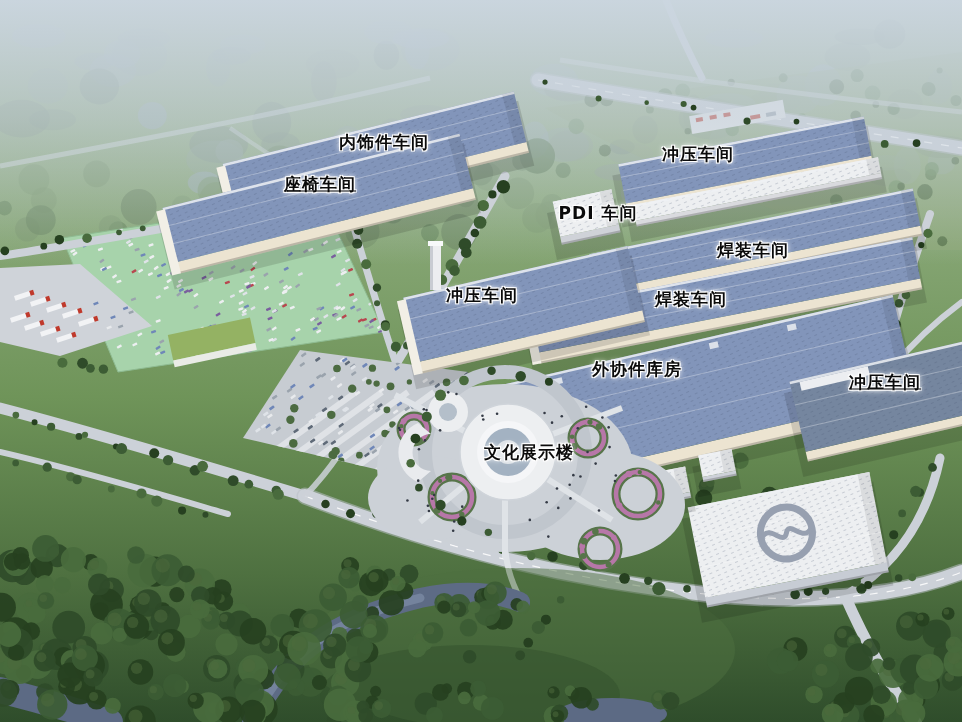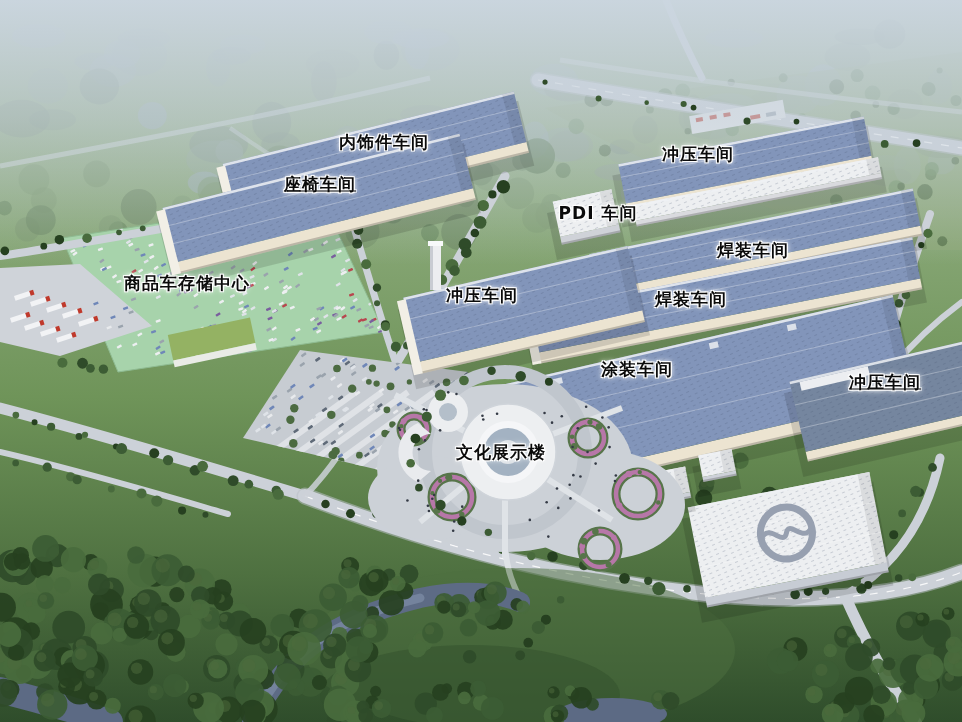--- a/index.html
+++ b/index.html
@@ -1451,20 +1451,19 @@
           <circle cx="462.2463867276049" cy="506.633885146598" r="1.3" fill="#343a45"></circle>
         </g>
   </g>
 </svg>
 
 <div class="map-label" style="left: 384px; top: 142px;">内饰件车间</div>
 <div class="map-label" style="left: 320px; top: 184px; text-decoration: underline;">座椅车间</div>
 <div class="map-label" style="left: 698px; top: 154px;">冲压车间</div>
 <div class="map-label" style="left: 598px; top: 213px;">PDI 车间</div>
 <div class="map-label" style="left: 753px; top: 250px;">焊装车间</div>
-<div class="map-label" style="left: 187px; top: 283px;">商品车存储中心</div>
 <div class="map-label" style="left: 482px; top: 295px;">冲压车间</div>
 <div class="map-label" style="left: 691px; top: 299px;">焊装车间</div>
-<div class="map-label" style="left: 637px; top: 369px;">涂装车间</div>
+<div class="map-label" style="left: 637px; top: 369px;">外协件库房</div>
 <div class="map-label" style="left: 885px; top: 382px; text-decoration: underline;">冲压车间</div>
-<div class="map-label" style="left: 501px; top: 452px;">文化展示楼</div>
+<div class="map-label" style="left: 529px; top: 452px;">文化展示楼</div>
 
 </div>
 
 </body></html>

